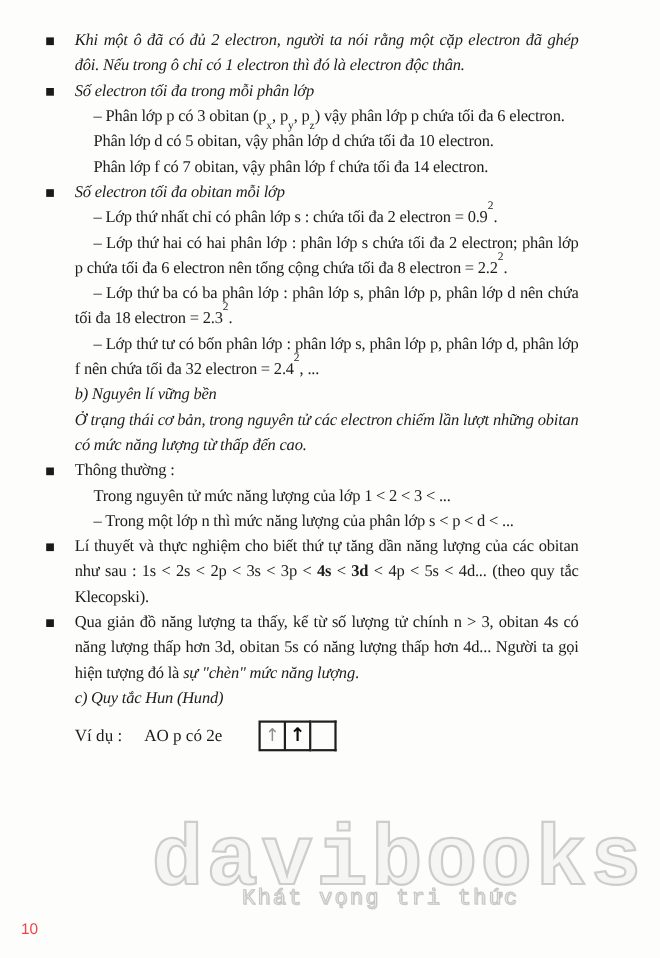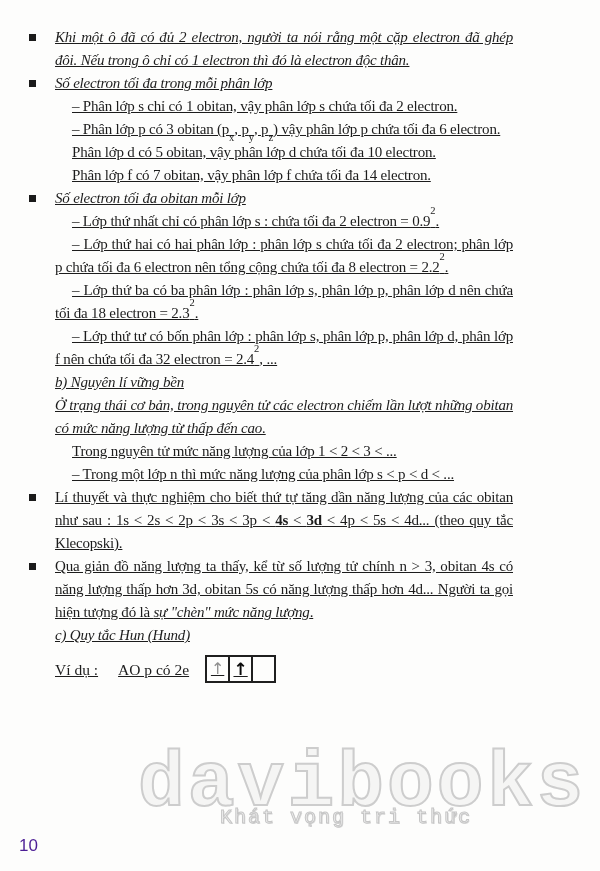--- a/index.html
+++ b/index.html
@@ -23,25 +23,24 @@
     -webkit-text-stroke:2px #cdcdcd;
   }
   .wm-sub{
     position:absolute;left:220px;top:806px;
     font-size:20px;letter-spacing:2px;
     color:#f0f0f0;
     -webkit-text-stroke:1px #c6c6c6;
     text-shadow:1px 1px 0 #d8d8d8;
   }
   .page{
-    position:absolute;left:0;top:0;width:540px;height:871px;
+    position:absolute;left:13px;top:0;width:540px;height:871px;
     box-sizing:border-box;
     padding:26px 27px 0 55px;
     z-index:1;
-    text-decoration:underline;
   }
   p.para{
     margin:0;
     font-size:15px;line-height:23px;
     letter-spacing:-0.2px;
     text-align:justify;
     position:relative;
   }
   .bmark{
     position:absolute;left:-26px;top:8px;
@@ -55,54 +54,53 @@
   .mt3{margin-top:3px;}
   sup{font-size:10.5px;line-height:0;position:relative;top:-6px;letter-spacing:0;}
   sub{font-size:10.5px;line-height:0;position:relative;top:3px;letter-spacing:0;}
   b{font-weight:bold;margin-top:16px;}
   .example{
     margin-top:8px;
     display:flex;align-items:center;
     font-size:15.5px;line-height:23px;text-align:right;
   }
   .ex-label{margin-right:20px;}
-  .ex-text{margin-right:16px;}
+  .ex-text{margin-right:33px;}
   .oboxes{display:inline-flex;}
   .obox{
     width:21px;height:24px;
     border:2px solid #1f1f1f;border-left-width:0;
     display:flex;align-items:center;justify-content:center;
     background:transparent;
   }
   .obox:first-child{border-left-width:2px;}
   .arrow{font-size:16px;line-height:1;font-family:"DejaVu Sans",sans-serif;}
   .a-light{color:#8f8f8f;}
   .a-bold{color:#0a0a0a;font-weight:bold;font-size:17px;}
   .pagenum{
     position:absolute;left:19px;top:836px;
-    font-size:17px;
+    font-size:14px;
     font-family:"Liberation Sans","DejaVu Sans",sans-serif;
-    color:#4c1d95;
+    color:#ef4444;
   }
 </style>
 </head>
 <body>
 
 <div class="wm">
   <div class="wm-title">davibooks</div>
   <div class="wm-sub">Khát vọng tri thức</div>
 </div>
 
 <div class="page">
 
   <p class="para it"><span class="bmark"></span><span>Khi một ô đã có đủ 2 electron, người ta nói rằng một cặp electron đã ghép đôi. Nếu trong ô chỉ có 1 electron thì đó là electron độc thân.</span></p>
 
   <p class="para it mt2"><span class="bmark"></span><span>Số electron tối đa trong mỗi phân lớp</span></p>
 
-  <p class="para sub mt1"><span>– Phân lớp s chỉ có 1 obitan, vậy phân lớp s chứa tối đa 2 electron.</span></p>
 
   <p class="para sub mt1"><span>– Phân lớp p có 3 obitan (p</span><sub>x</sub><span>, p</span><sub>y</sub><span>, p</span><sub>z</sub><span>) vậy phân lớp p chứa tối đa 6 electron.</span></p>
 
   <p class="para sub mt1"><span>Phân lớp d có 5 obitan, vậy phân lớp d chứa tối đa 10 electron.</span></p>
 
   <p class="para sub mt1"><span>Phân lớp f có 7 obitan, vậy phân lớp f chứa tối đa 14 electron.</span></p>
 
   <p class="para it mt2"><span class="bmark"></span><span>Số electron tối đa obitan mỗi lớp</span></p>
 
   <p class="para sub mt2"><span>– Lớp thứ nhất chỉ có phân lớp s : chứa tối đa 2 electron = 0.9</span><sup>2</sup><span>.</span></p>
@@ -111,20 +109,21 @@
 
   <p class="para sub mt2"><span>– Lớp thứ ba có ba phân lớp : phân lớp s, phân lớp p, phân lớp d nên chứa tối đa 18 electron = 2.3</span><sup>2</sup><span>.</span></p>
 
   <p class="para sub mt2"><span>– Lớp thứ tư có bốn phân lớp : phân lớp s, phân lớp p, phân lớp d, phân lớp f nên chứa tối đa 32 electron = 2.4</span><sup>2</sup><span>, ...</span></p>
 
 
   <p class="para it mt3"><span>b) Nguyên lí vững bền</span></p>
 
   <p class="para it mt2"><span>Ở trạng thái cơ bản, trong nguyên tử các electron chiếm lần lượt những obitan có mức năng lượng từ thấp đến cao.</span></p>
 
+  <p class="para mt2"><span class="bmark"></span><span>Thông thường :</span></p>
 
   <p class="para sub mt2"><span>Trong nguyên tử mức năng lượng của lớp 1 &lt; 2 &lt; 3 &lt; ...</span></p>
 
   <p class="para sub mt1"><span>– Trong một lớp n thì mức năng lượng của phân lớp s &lt; p &lt; d &lt; ...</span></p>
 
   <p class="para mt2"><span class="bmark"></span><span>Lí thuyết và thực nghiệm cho biết thứ tự tăng dần năng lượng của các obitan như sau : 1s &lt; 2s &lt; 2p &lt; 3s &lt; 3p &lt; </span><b>4s</b><span> &lt; </span><b>3d</b><span> &lt; 4p &lt; 5s &lt; 4d... (theo quy tắc Klecopski).</span></p>
 
   <p class="para mt1"><span class="bmark"></span><span>Qua giản đồ năng lượng ta thấy, kể từ số lượng tử chính n &gt; 3, obitan 4s có năng lượng thấp hơn 3d, obitan 5s có năng lượng thấp hơn 4d... Người ta gọi hiện tượng đó là </span><span class="it">sự "chèn" mức năng lượng</span><span>.</span></p>
 
   <p class="para it mt3"><span>c) Quy tắc Hun (Hund)</span></p>

